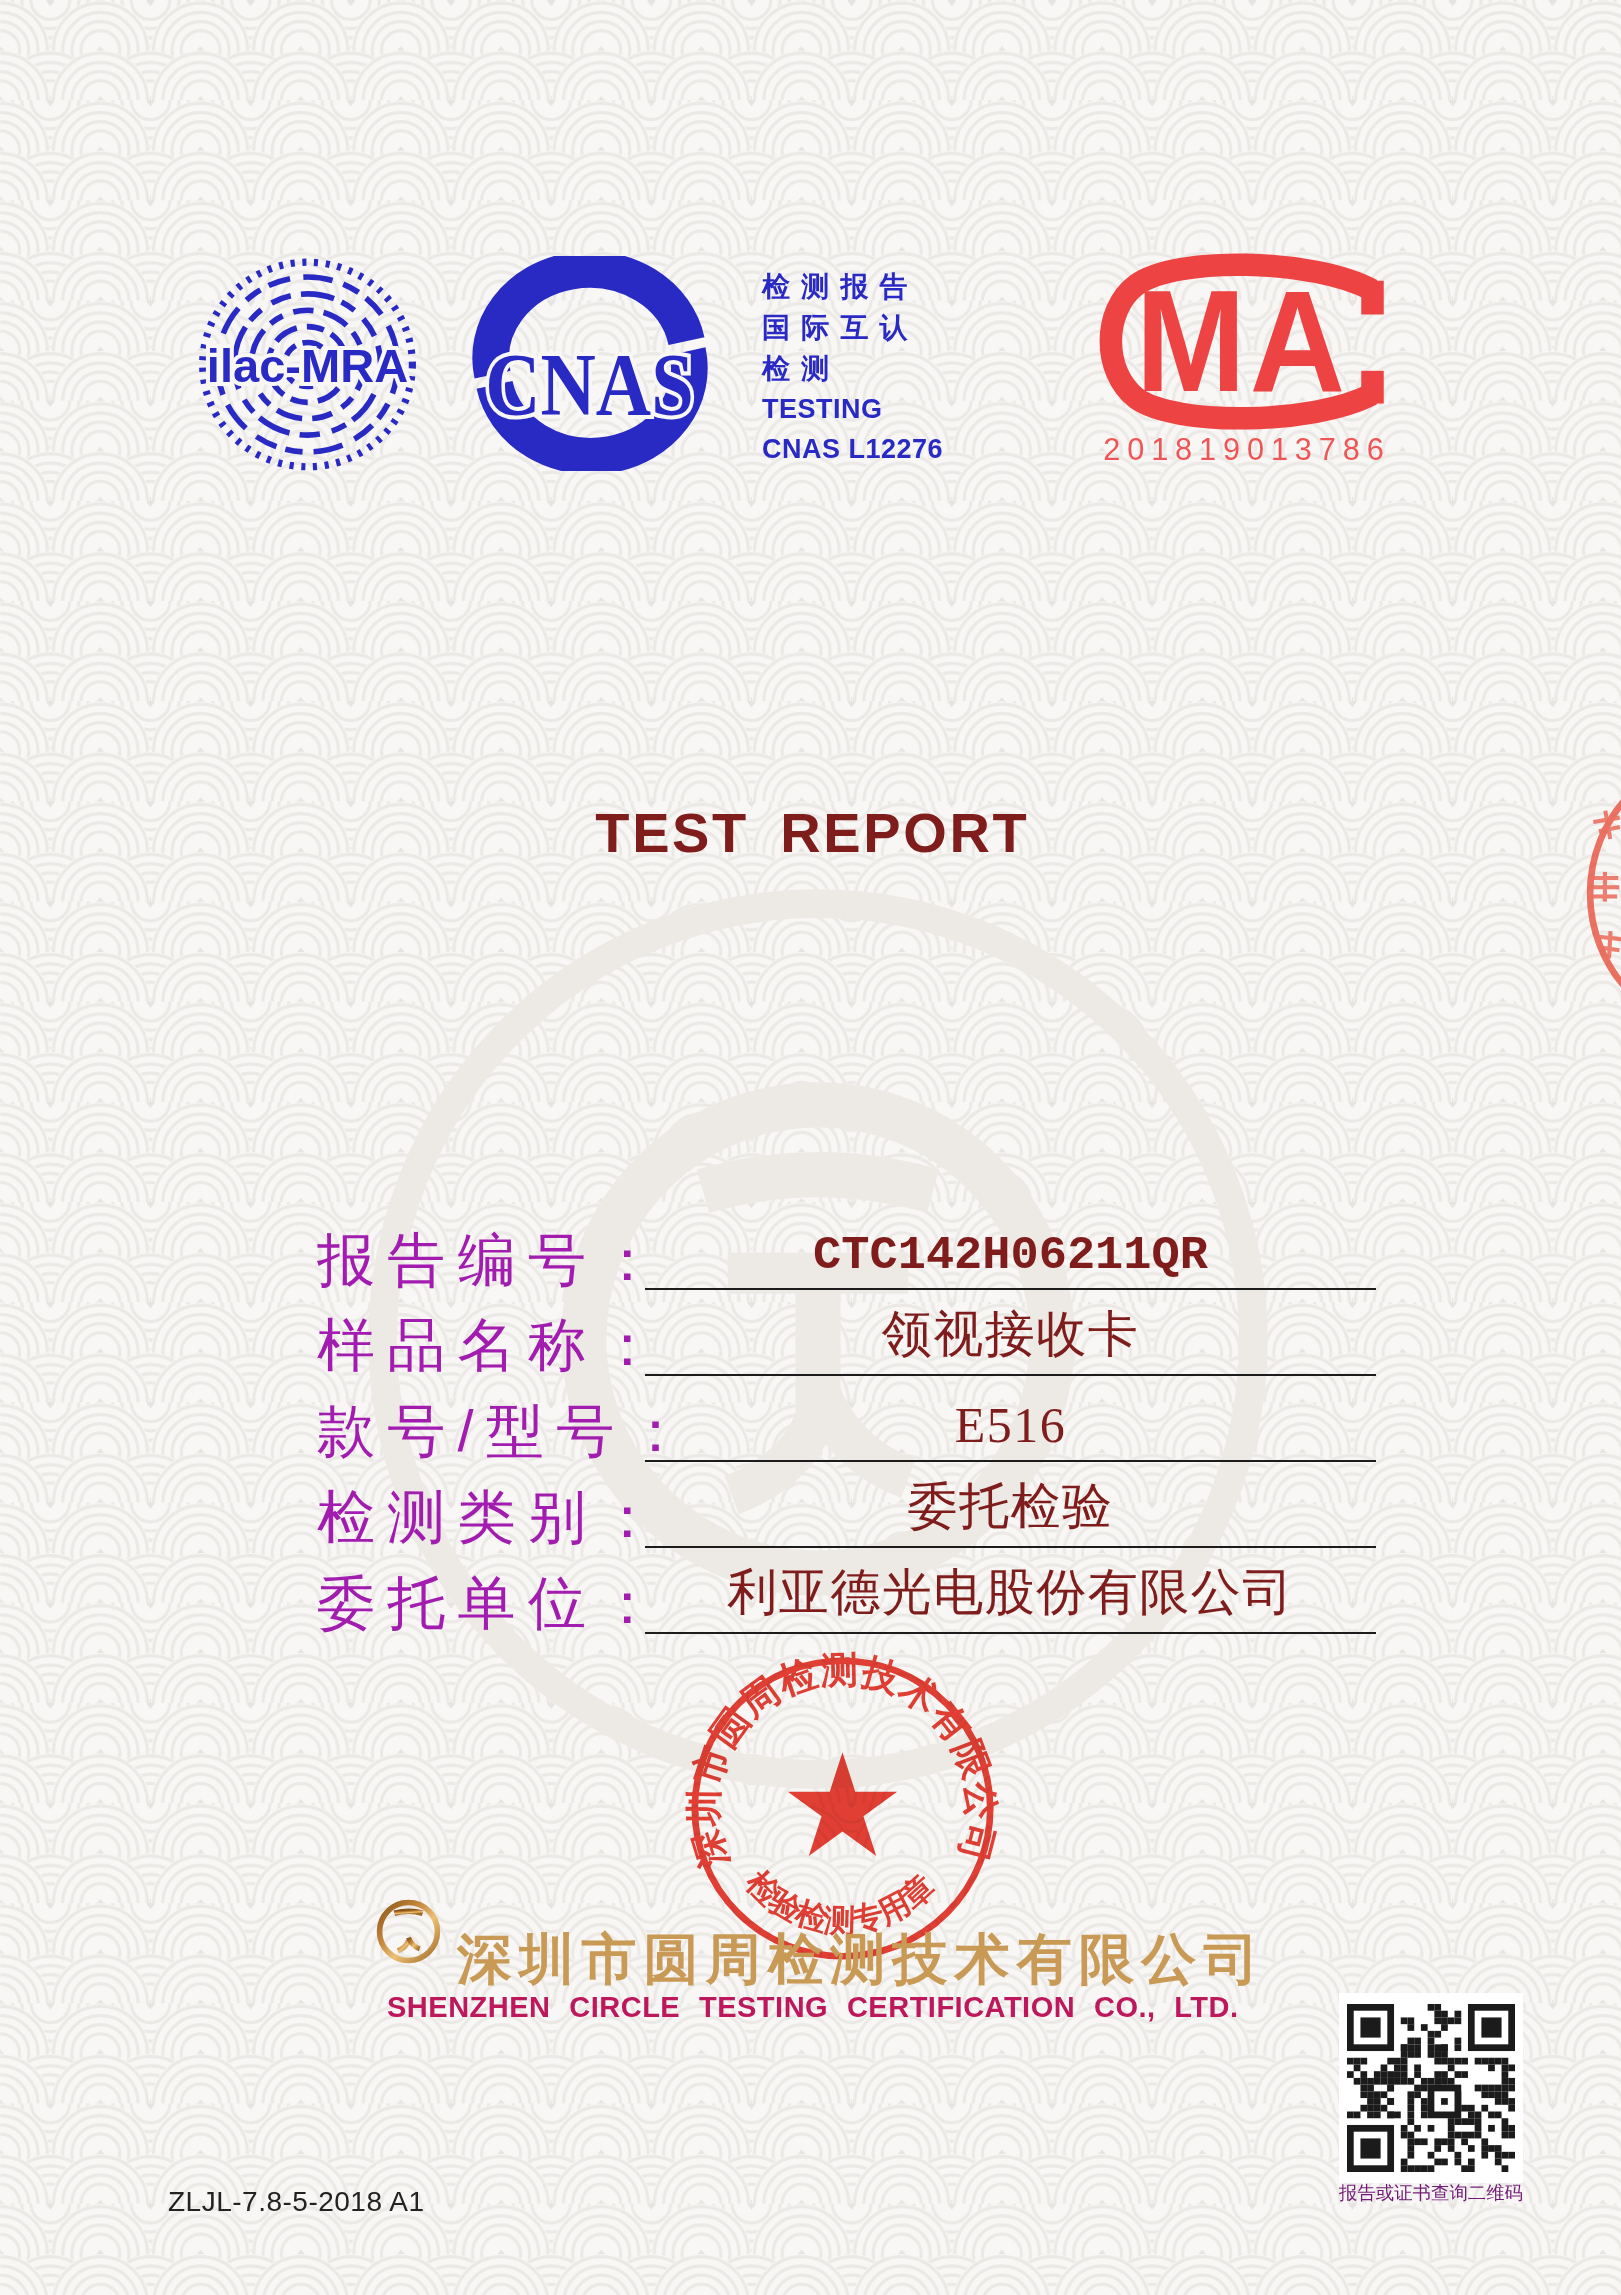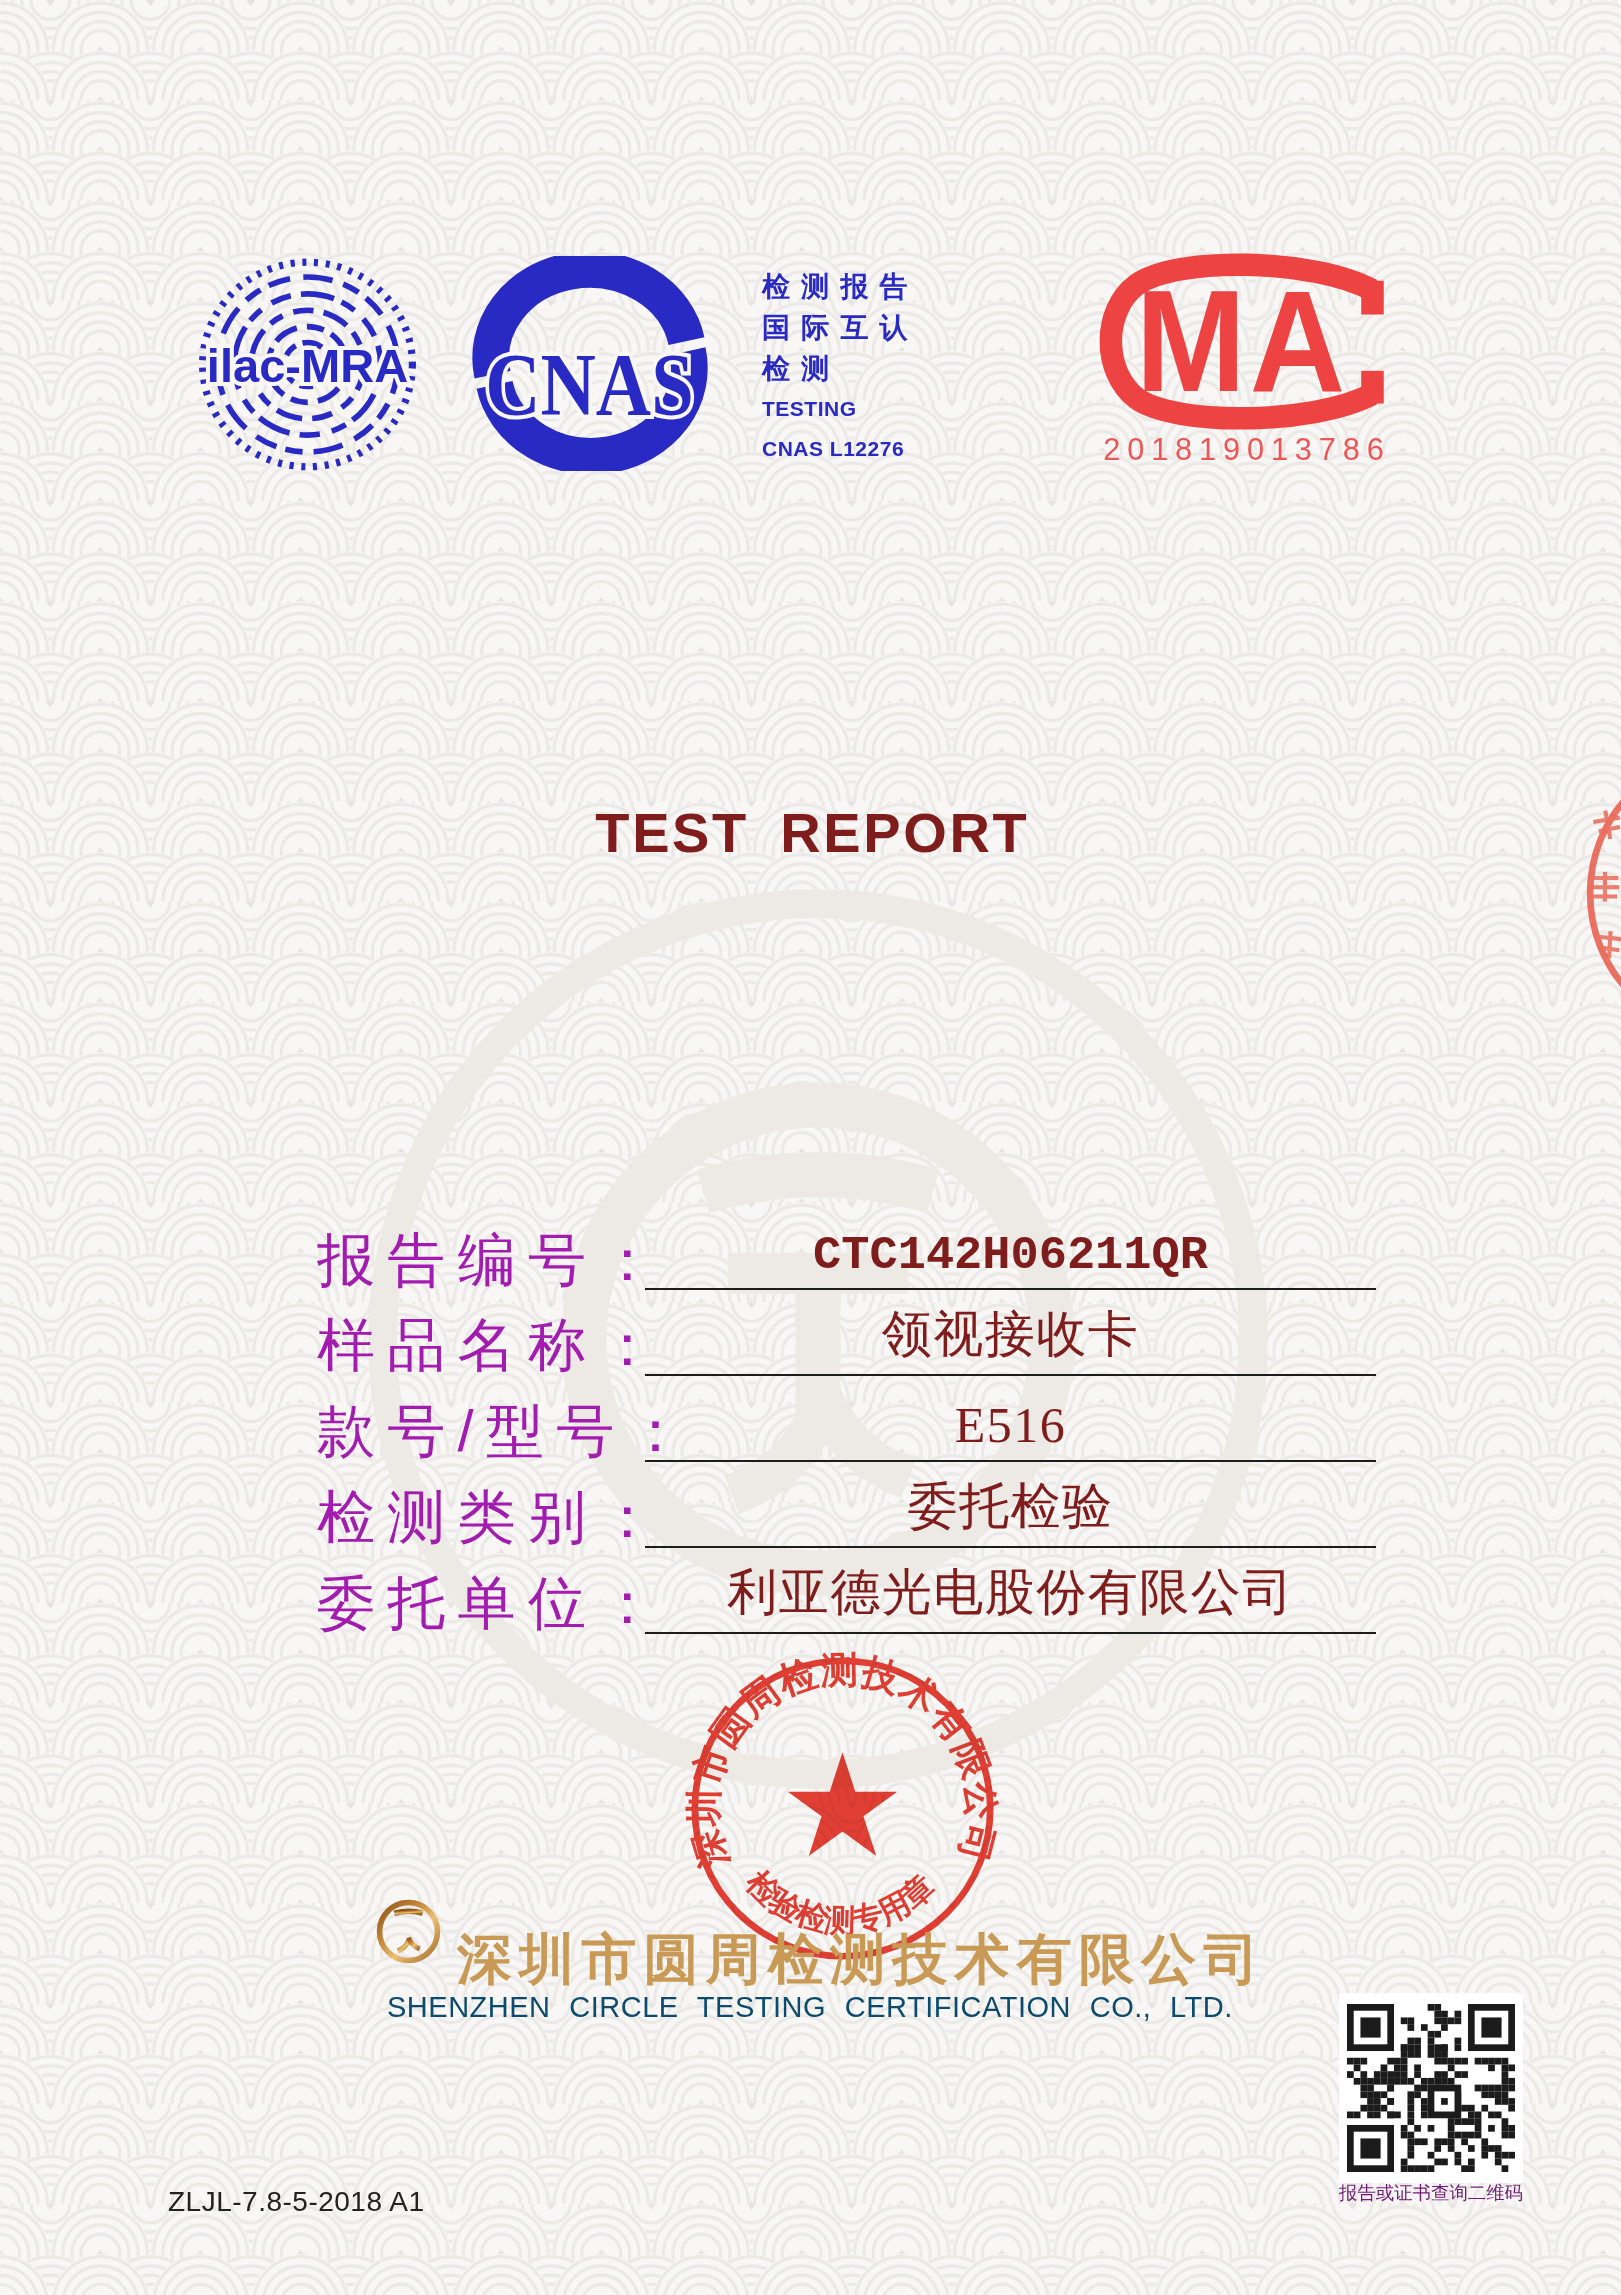--- a/index.html
+++ b/index.html
@@ -6,21 +6,21 @@
   .page{position:relative;width:1622px;height:2295px;background:#f8f7f5;overflow:hidden;
         font-family:"Liberation Sans",sans-serif;color:#1a1a1a;}
   .abs{position:absolute;}
   svg{display:block;}
 
   
   .ilac-svg{left:197px;top:256px;}
   .cnas-svg{left:468px;top:256px;}
   .accred{left:762px;top:266px;color:#2929c4;font-weight:700;}
   .accred .zh{font-size:28px;letter-spacing:11.2px;line-height:41px;}
-  .accred .en{font-size:21px;letter-spacing:0.5px;line-height:40px;}
+  .accred .en{font-size:27px;letter-spacing:0.5px;line-height:40px;}
   .cma-svg{left:1093px;top:249px;}
 
   
   .title-zh{left:0;top:638px;width:100%;text-align:center;font-size:119px;font-weight:900;
             letter-spacing:30px;padding-left:30px;box-sizing:border-box;color:#0d0d0d;
             font-family:"Liberation Sans",sans-serif;}
   .title-en{left:0;top:800px;width:100%;text-align:center;font-size:56px;font-weight:800;
             letter-spacing:2.6px;word-spacing:13.3px;padding-left:2.6px;box-sizing:border-box;color:#7f1d1d;}
 
   
@@ -32,22 +32,22 @@
                 padding-bottom:6.1px;white-space:nowrap;color:#7f1d1d;}
   .frow.mono .fvalue{font-family:"Liberation Mono",monospace;font-size:47px;font-weight:600;letter-spacing:0;}
 
   
   .seal-svg{left:683px;top:1649px;mix-blend-mode:multiply;opacity:.95;}
 
   
   .gold-logo{left:376px;top:1899px;}
   .company-zh{left:457px;top:1923px;font-size:55px;font-weight:900;letter-spacing:7.2px;
               color:#c89a56;white-space:nowrap;}
-  .company-en{left:387px;top:1991px;font-size:29px;font-weight:400;letter-spacing:0.5px;
-              word-spacing:10.2px;color:#0c4a6e;white-space:nowrap;}
+  .company-en{left:387px;top:1991px;font-size:29px;font-weight:700;letter-spacing:0.5px;
+              word-spacing:10.2px;color:#be185d;white-space:nowrap;}
   .qr-box{left:1339px;top:1993px;width:184px;height:190px;background:#ffffff;
           display:flex;align-items:center;justify-content:center;}
   .qr-caption{left:1339px;top:2180px;width:184px;text-align:center;font-size:18.4px;
               font-family:"Liberation Serif",serif;color:#701a75;}
   .doc-code{left:168px;top:2186px;font-size:28px;color:#222;letter-spacing:0.5px;}
   .edge-stamp{left:1565px;top:793px;width:57px;height:210px;overflow:hidden;opacity:.8;}
 </style>
 </head>
 <body>
 

